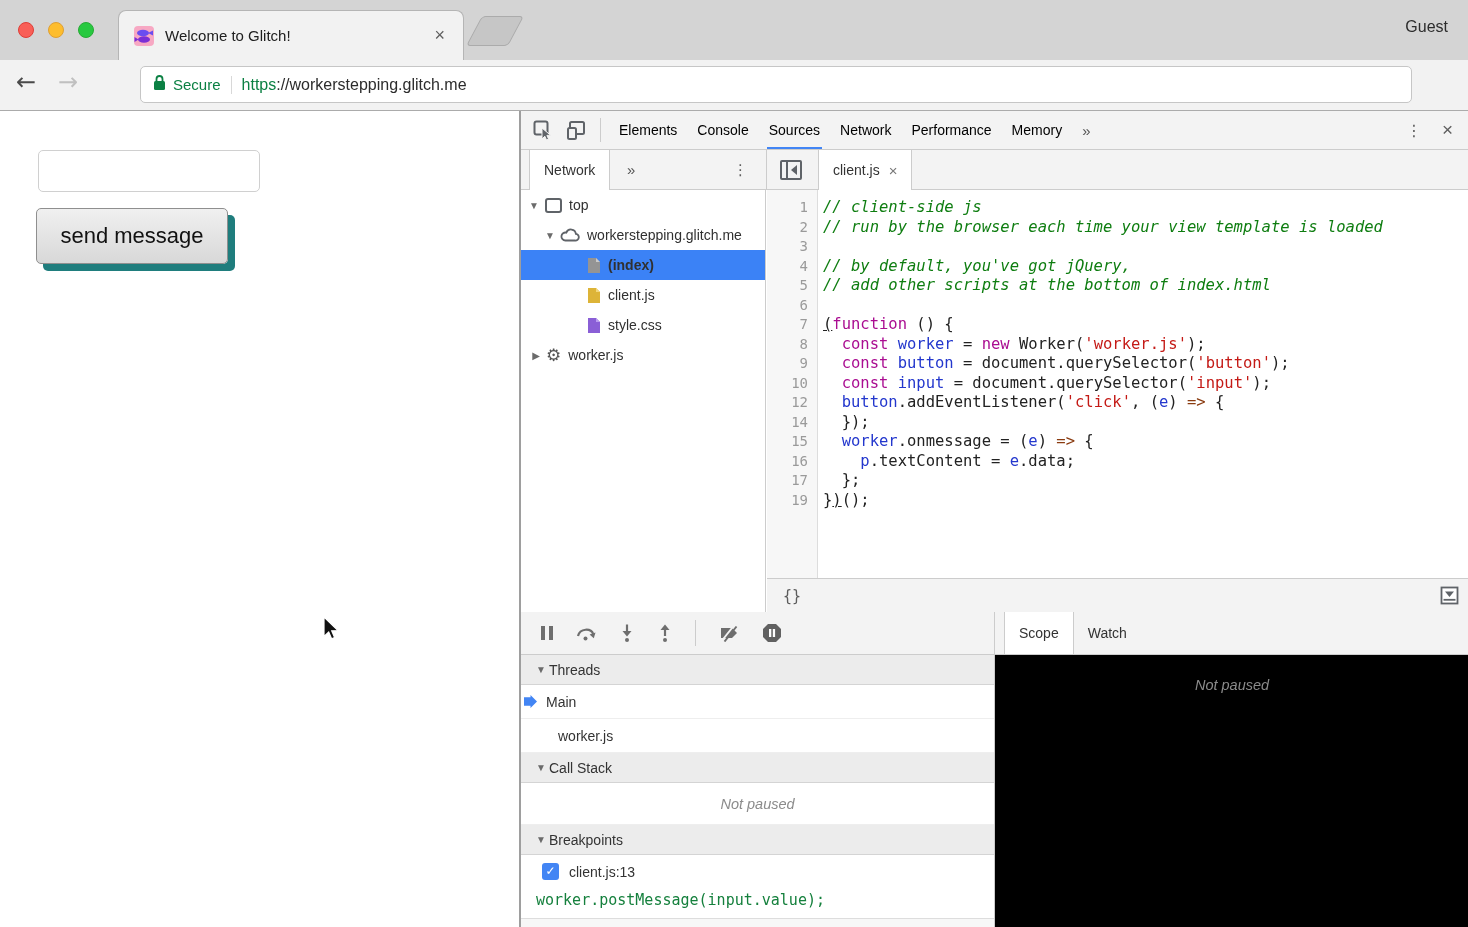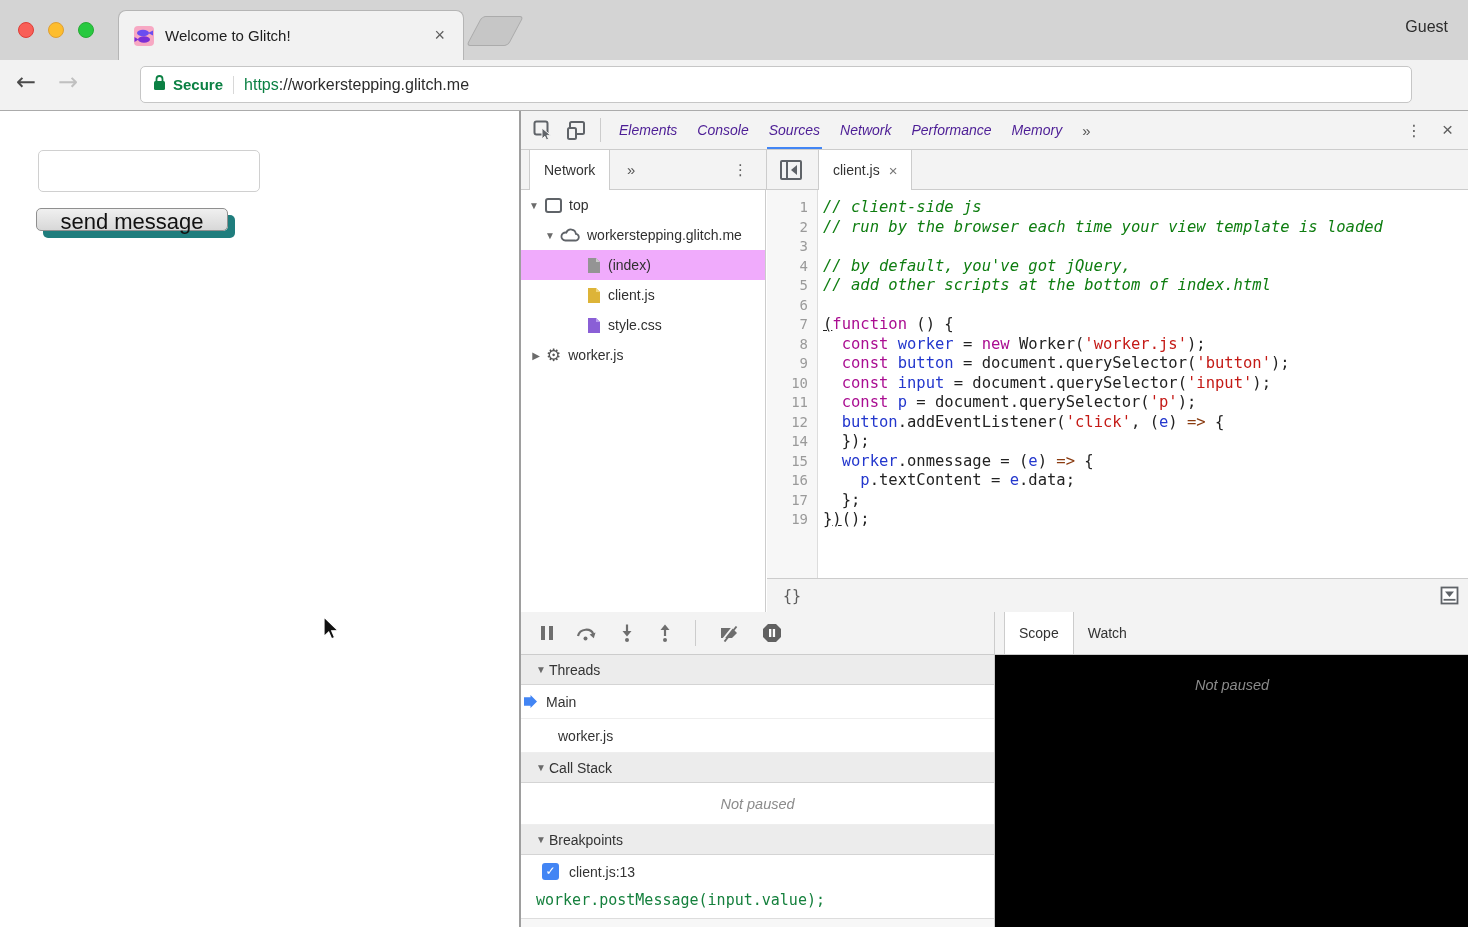--- a/index.html
+++ b/index.html
@@ -25,46 +25,46 @@
 
   
   .toolbar { position:absolute; left:0; top:60px; width:1468px; height:51px; background:#f2f2f2;
              border-bottom:1px solid #ababab; }
   .nav-btn { position:absolute; top:8px; font-size:24px; font-family:"DejaVu Sans",sans-serif; }
   .back { left:16px; color:#4a4a4a; }
   .fwd { left:58px; color:#c0c0c0; }
   .reload { left:100px; top:73px; position:absolute; }
   .omnibox { position:absolute; left:140px; top:6px; width:1272px; height:37px; background:#fff;
              border:1px solid #c6c6c6; border-radius:5px; display:flex; align-items:center; padding:0 12px; }
-  .secure-label { color:var(--secure-green); font-size:15px; font-weight:bold; margin:0 10px 0 7px; }
+  .secure-label { color:var(--secure-green); font-size:15px; font-weight:normal; margin:0 10px 0 7px; }
   .omni-div { width:1px; height:18px; background:#d8d8d8; margin-right:10px; }
   .url { font-size:16px; color:#2c2c2c; }
   .url .scheme { color:var(--secure-green); }
   .menu-dots { position:absolute; right:14px; top:70px; font-size:18px; color:#5f5f5f;
                font-family:"DejaVu Sans",sans-serif; }
 
   
   .page { position:absolute; left:0; top:111px; width:520px; height:816px; background:#fff;
           border-right:1px solid #9e9e9e; }
   .msg-input { position:absolute; left:38px; top:39px; width:222px; height:42px; border:1px solid #d0d0d0;
                border-radius:5px; font-size:16px; padding:0 8px; background:#fff; }
-  .send-btn { position:absolute; left:36px; top:97px; width:192px; height:23px;
+  .send-btn { position:absolute; left:36px; top:97px; width:192px; height:56px;
               background:linear-gradient(#f0f0f0,#d8d8d8); border:1px solid #8f8f8f; border-radius:5px;
               font-size:22px; color:#111; font-family:"Liberation Sans",sans-serif;
               box-shadow:7px 7px 0 0 var(--button-shadow); }
   .cursor { position:absolute; left:323px; top:505px; }
 
   
   .devtools { position:absolute; left:520px; top:111px; width:948px; height:816px; background:#fff;
               font-size:14px; color:#333; }
   .dt-tabbar { position:absolute; left:0; top:0; width:948px; height:39px; background:#f3f3f3;
                border-bottom:1px solid #ccc; display:flex; align-items:center; }
   .dt-icon-btn { margin-left:12px; display:flex; align-items:center; }
   .dt-vdiv { width:1px; height:24px; background:#ccc; margin:0 8px 0 14px; }
-  .dt-tab { padding:0 10px; height:38px; line-height:38px; position:relative; color:#4c1d95;font-style:italic; }
+  .dt-tab { padding:0 10px; height:38px; line-height:38px; position:relative; color:#000000; }
   .dt-tab.active::after { content:""; position:absolute; left:8px; right:8px; bottom:0; height:2px;
                           background:var(--accent-blue); }
   .dt-more { padding:0 10px; font-size:15px; color:#555; }
   .dt-right { margin-left:auto; display:flex; align-items:center; }
   .dt-menu { font-family:"DejaVu Sans",sans-serif; font-size:16px; color:#5f5f5f; padding:0 16px; }
   .dt-close { font-size:19px; color:#5f5f5f; padding:0 16px 0 4px; }
 
   
   .dt-row2 { position:absolute; left:0; top:39px; width:948px; height:40px; background:#f3f3f3;
              border-bottom:1px solid #ccc; }
@@ -76,21 +76,21 @@
                font-family:"DejaVu Sans",sans-serif; font-size:15px; color:#5f5f5f; }
   .row2-sep { position:absolute; left:245px; top:0; width:1px; height:40px; background:#ccc; }
   .nav-toggle { position:absolute; left:258px; top:8px; }
   .editor-tab { left:297px; }
   .edtab-close { font-size:15px; color:#777; margin-left:9px; }
 
   
   .tree { position:absolute; left:0; top:79px; width:245px; height:422px; background:#fff;
           border-right:1px solid #ccc; overflow:hidden; }
   .tree-row { position:relative; height:30px; display:flex; align-items:center; white-space:nowrap; }
-  .tree-row.selected { background:#f0abfc; }
+  .tree-row.selected { background:#3b82f6;font-weight:bold; }
   .tri { font-size:10px; color:#6b6b6b; width:12px; text-align:center; flex:0 0 auto; }
   .t-icon { flex:0 0 auto; margin-right:7px; display:flex; }
   .gear { font-family:"DejaVu Sans",sans-serif; font-size:17px; color:#555; line-height:1; }
   .tree-label { font-size:14px; color:#303030; overflow:hidden; }
 
   
   .editor { position:absolute; left:246px; top:79px; width:702px; height:388px; overflow:hidden;
             background:linear-gradient(90deg,#f7f7f7 0,#f7f7f7 50px,#ddd 50px,#ddd 51px,#fff 51px);
             padding-top:8px; font-family:"DejaVu Sans Mono",monospace; }
   .cl-row { display:flex; height:19.5px; }
@@ -344,24 +344,20 @@
           </div>
           <div class="cl-row">
             <div class="cl-num">9</div>
             <div class="cl-code"><span class="tok-pln">  </span><span class="tok-kw">const</span><span class="tok-pln"> </span><span class="tok-def">button</span><span class="tok-pln"> = document.querySelector(</span><span class="tok-str">'button'</span><span class="tok-pln">);</span></div>
           </div>
           <div class="cl-row">
             <div class="cl-num">10</div>
             <div class="cl-code"><span class="tok-pln">  </span><span class="tok-kw">const</span><span class="tok-pln"> </span><span class="tok-def">input</span><span class="tok-pln"> = document.querySelector(</span><span class="tok-str">'input'</span><span class="tok-pln">);</span></div>
           </div>
           <div class="cl-row">
-            <div class="cl-num">11</div>
-            <div class="cl-code"><span class="tok-pln">  </span><span class="tok-kw">const</span><span class="tok-pln"> </span><span class="tok-def">p</span><span class="tok-pln"> = document.querySelector(</span><span class="tok-str">'p'</span><span class="tok-pln">);</span></div>
-          </div>
-          <div class="cl-row">
             <div class="cl-num">12</div>
             <div class="cl-code"><span class="tok-pln">  </span><span class="tok-def">button</span><span class="tok-pln">.addEventListener(</span><span class="tok-str">'click'</span><span class="tok-pln">, (</span><span class="tok-def">e</span><span class="tok-pln">) </span><span class="tok-op">=&gt;</span><span class="tok-pln"> {</span></div>
           </div>
           <div class="cl-row">
             <div class="cl-num">14</div>
             <div class="cl-code"><span class="tok-pln">  });</span></div>
           </div>
           <div class="cl-row">
             <div class="cl-num">15</div>
             <div class="cl-code"><span class="tok-pln">  </span><span class="tok-def">worker</span><span class="tok-pln">.onmessage = (</span><span class="tok-def">e</span><span class="tok-pln">) </span><span class="tok-op">=&gt;</span><span class="tok-pln"> {</span></div>

